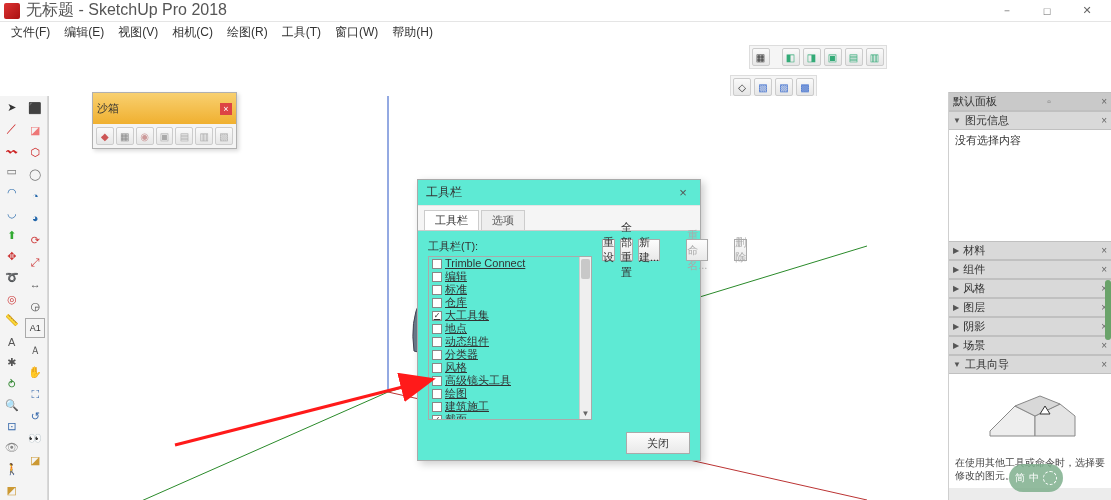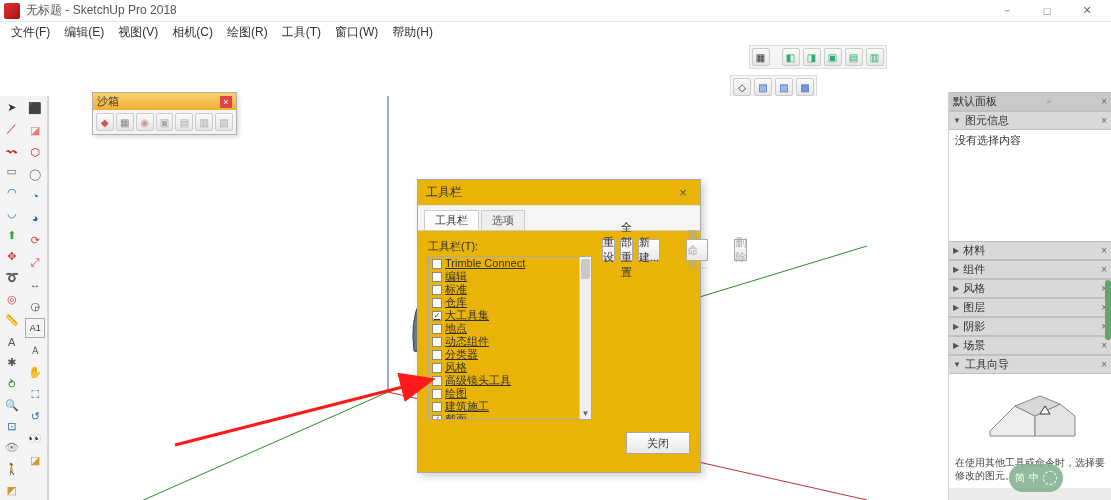--- a/index.html
+++ b/index.html
@@ -1,21 +1,21 @@
 <!DOCTYPE html>
 <html><head>
 <meta charset="utf-8">
 <style>
   * { margin: 0; padding: 0; box-sizing: border-box; font-family: "Microsoft YaHei", Arial, sans-serif; }
   body { background: #fff; width: 1111px; height: 500px; overflow: hidden; position: relative; font-size: 11px; color: #333; }
 
   
   .title-bar { height: 22px; background: #fff; display: flex; align-items: center; padding: 0 4px; border-bottom: 1px solid #e5e5e5; }
   .title-bar .app-icon { width: 16px; height: 16px; background: linear-gradient(135deg,#d33,#a11); border-radius: 2px; margin-right: 6px; }
-  .title-bar .title { flex: 1; font-size: 12px; color: #555; }
+  .title-bar .title { flex: 1; font-size: 16px; color: #555; }
   .title-bar .win-btn { width: 40px; height: 22px; display: flex; align-items: center; justify-content: center; color: #666; }
 
   
   .menu-bar { height: 20px; display: flex; align-items: center; padding: 0 4px; font-size: 12px; color: #333; }
   .menu-bar .item { padding: 1px 7px; }
 
   
   .top-strip { height: 30px; display:flex; align-items:center; padding: 0 6px; gap: 3px; }
   .top-strip.first { justify-content: center; padding-left: 530px;}
   .top-strip.second { justify-content: flex-start; padding-left: 730px;}
@@ -42,46 +42,46 @@
   .panel-hdr .tri { font-size: 8px; color:#555;}
   .panel-hdr .x { margin-left:auto; color:#666; font-size:10px;}
   .panel-body { background: #fff; padding: 3px 6px; min-height: 14px; }
   .instructor { background:#fff; padding:6px; }
   .instructor svg { display:block; margin: 6px auto 10px; }
   .instructor h4 { font-size: 12px; margin: 2px 0; }
   .instructor p { font-size: 10px; color:#444; line-height: 1.3; }
 
   
   .float-tb { position:absolute; top: 92px; left: 92px; width: 145px; background:#f4f4f4; border:1px solid #b0b0b0; box-shadow: 2px 2px 4px rgba(0,0,0,.15);}
-  .float-tb .hdr { background: linear-gradient(#f8d070,#f0b030); font-size:11px; padding:1px 4px; display:flex; align-items:center;}
+  .float-tb .hdr { background: linear-gradient(#f8d070,#f0b030); font-size:11px; padding:8px 4px; display:flex; align-items:center;}
   .float-tb .hdr .x { margin-left:auto; width:12px; height:12px; background:#d44; color:#fff; font-size:9px; display:flex; align-items:center; justify-content:center;}
   .float-tb .body { display:flex; gap:2px; padding:3px; }
 
   
-  .dialog { position:absolute; top: 179px; left: 417px; width: 284px; background:#eab308; border:1px solid #aaa; box-shadow: 3px 3px 8px rgba(0,0,0,.2); font-size: 11px;}
+  .dialog { position:absolute; top: 179px; left: 417px; width: 284px; background:#5eead4; border:1px solid #aaa; box-shadow: 3px 3px 8px rgba(0,0,0,.2); font-size: 11px;}
   .dialog .dlg-title { padding: 4px 8px; display:flex; align-items:center; font-size:12px; border-bottom:1px solid #e5e5e5;}
   .dialog .dlg-title .x { margin-left:auto; font-size:13px; color:#555; width:18px; text-align:center;}
   .dialog .tabs { display:flex; border-bottom:1px solid #ccc; background:#f5f5f5; padding-top:4px; padding-left:6px;}
   .dialog .tab { padding: 2px 10px; border:1px solid #ccc; border-bottom:none; background:#fff; margin-right:2px; font-size:11px;}
   .dialog .tab.inactive { background:#eee; color:#555;}
   .dialog .content { padding: 8px 10px 6px; display:flex; gap:10px;}
   .dialog .list-wrap { flex:1; }
   .dialog .list-label { font-size: 11px; margin-bottom: 2px;}
   .dialog .listbox { border:1px solid #aaa; height: 164px; overflow:hidden; position:relative; font-size:11px;}
   .dialog .listbox .inner { position:absolute; inset:0 12px 0 0; overflow:hidden;text-decoration:underline;}
   .dialog .row { display:flex; align-items:center; gap:3px; padding: 0 3px; height: 13px; line-height: 13px; white-space: nowrap;}
   .dialog .chk { width:10px; height:10px; border:1px solid #888; display:inline-flex; align-items:center; justify-content:center; font-size:8px; color:#333; background:#fff;}
   .dialog .sb { position:absolute; top:0; right:0; bottom:0; width:12px; background:#efefef; border-left:1px solid #ccc;}
   .dialog .sb .thumb { position:absolute; left:1px; right:1px; top:2px; height:20px; background:#c8c8c8; border-radius:2px;}
   .dialog .sb .arr { position:absolute; left:0; right:0; height:12px; display:flex; align-items:center; justify-content:center; font-size:8px; color:#666;}
   .dialog .sb .arr.bot { bottom:0;}
   .dialog .btns { width: 88px; display:flex; flex-direction:row; gap:5px;}
   .dialog .btn { height: 22px; border:1px solid #aaa; background:linear-gradient(#fdfdfd,#e9e9e9); font-size:11px; display:flex; align-items:center; justify-content:center;}
   .dialog .btn.disabled { color:#aaa;margin-left:21px; }
-  .dialog .footer { display:flex; justify-content:flex-end; padding: 6px 10px 18px;}
+  .dialog .footer { display:flex; justify-content:flex-end; padding: 6px 10px 6px;}
   .dialog .footer .btn { width: 64px;}
 
   
   .arrow-ann { position:absolute; pointer-events:none; }
 
   
   .ime { position:absolute; right:48px; bottom:8px; width:54px; height:28px; border-radius:14px; background:#7fb08e; opacity:.85; display:flex; align-items:center; justify-content:center; gap:4px; color:#fff; font-size:10px;}
   .ime .dot { width:14px; height:14px; border:1px dashed #fff; border-radius:50%;}
 
   

